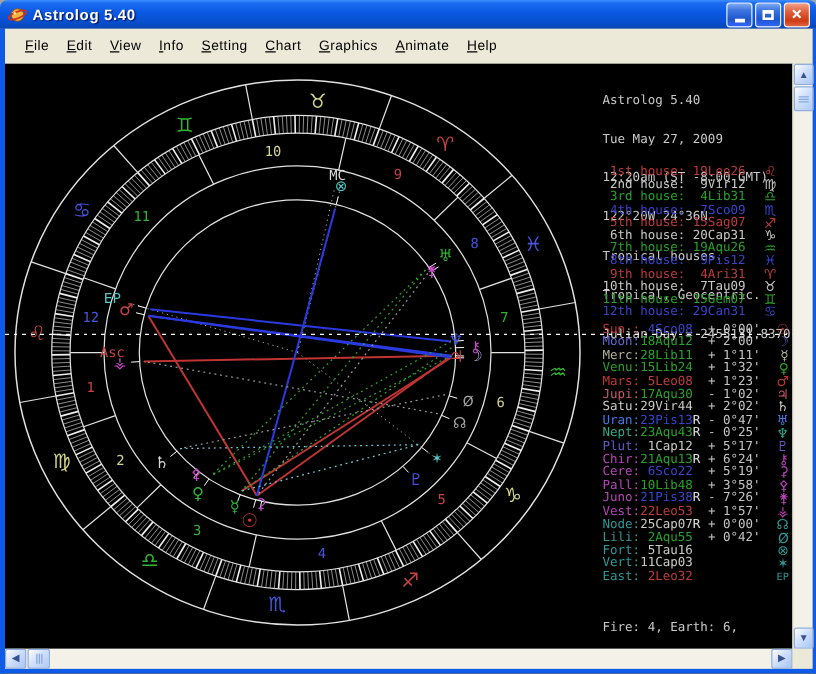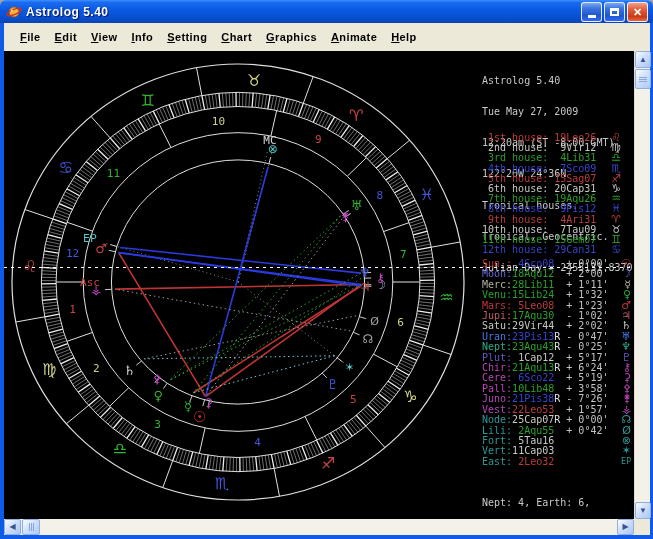--- a/index.html
+++ b/index.html
@@ -19,21 +19,21 @@
   .tb-btn.close{background:linear-gradient(to bottom,#f0a088 0%,#e0603c 35%,#cc3a14 75%,#e06644 100%);}
   .glyph-min{width:8px;height:3px;background:#fff;margin-top:9px;}
   .glyph-max{width:9px;height:8px;border:2px solid #fff;border-top-width:3px;box-sizing:border-box;}
   .glyph-close{color:#fff;font-size:11px;font-weight:bold;line-height:1;}
   .frame-l{position:absolute;left:0;top:23px;width:4px;bottom:0;background:#0d5be8;}
   .frame-r{position:absolute;right:0;top:23px;width:3px;bottom:0;background:#0d5be8;}
   .frame-b{position:absolute;left:0;bottom:0;width:653px;height:4px;background:#0d5be8;}
   
   .menubar{position:absolute;left:4px;top:23px;width:646px;height:28px;background:#ece9d8;
     display:flex;align-items:center;padding-left:9px;box-sizing:border-box;}
-  .menu-item{font-size:11px;font-weight:bold;color:#000;padding:2px 7px;letter-spacing:.4px;}
+  .menu-item{font-size:11px;font-weight:normal;color:#000;padding:2px 7px;letter-spacing:.4px;}
   .menu-item .uline{text-decoration:underline;}
   
   .client{position:absolute;left:4px;top:51px;width:630px;height:468px;background:#000;overflow:hidden;}
   .wheel-svg{position:absolute;left:0;top:0;}
   .horizon{position:absolute;left:0;top:216px;width:630px;height:1px;z-index:6;
     background:repeating-linear-gradient(90deg,#fff 0 3px,transparent 3px 7px);pointer-events:none;}
   .watermark{position:absolute;left:228px;top:178px;z-index:5;pointer-events:none;
     font-family:"DejaVu Serif",serif;font-weight:bold;font-size:52px;letter-spacing:13px;
     color:rgba(168,168,168,.55);white-space:nowrap;text-shadow:1px 1px 0 rgba(60,60,60,.6);}
   .watermark-url{position:absolute;left:228px;top:236px;z-index:5;pointer-events:none;
@@ -211,21 +211,21 @@
         <div>Tue May 27, 2009</div>
         <div>12:20am (ST -8:00 GMT)</div>
         <div>122°20W 24°36N</div>
         <div>Tropical houses.</div>
         <div>Tropical, Geocentric.</div>
         <div>Julian Day = 2455131.8370</div>
       </div>
       <div class="p-houses" id="houseList"><div class="prow"><span style="color: rgb(188, 60, 60);"> 1st house: 19Leo26</span><span class="g" style="color: rgb(188, 60, 60);">♌</span></div><div class="prow"><span style="color: rgb(200, 200, 196);"> 2nd house:  9Vir12</span><span class="g" style="color: rgb(200, 200, 196);">♍</span></div><div class="prow"><span style="color: rgb(42, 160, 42);"> 3rd house:  4Lib31</span><span class="g" style="color: rgb(42, 160, 42);">♎</span></div><div class="prow"><span style="color: rgb(56, 68, 204);"> 4th house:  7Sco09</span><span class="g" style="color: rgb(56, 68, 204);">♏</span></div><div class="prow"><span style="color: rgb(188, 60, 60);"> 5th house: 15Sag07</span><span class="g" style="color: rgb(188, 60, 60);">♐</span></div><div class="prow"><span style="color: rgb(200, 200, 196);"> 6th house: 20Cap31</span><span class="g" style="color: rgb(200, 200, 196);">♑</span></div><div class="prow"><span style="color: rgb(42, 160, 42);"> 7th house: 19Aqu26</span><span class="g" style="color: rgb(42, 160, 42);">♒</span></div><div class="prow"><span style="color: rgb(56, 68, 204);"> 8th house:  9Pis12</span><span class="g" style="color: rgb(56, 68, 204);">♓</span></div><div class="prow"><span style="color: rgb(188, 60, 60);"> 9th house:  4Ari31</span><span class="g" style="color: rgb(188, 60, 60);">♈</span></div><div class="prow"><span style="color: rgb(200, 200, 196);">10th house:  7Tau09</span><span class="g" style="color: rgb(200, 200, 196);">♉</span></div><div class="prow"><span style="color: rgb(42, 160, 42);">11th house: 15Gem07</span><span class="g" style="color: rgb(42, 160, 42);">♊</span></div><div class="prow"><span style="color: rgb(56, 68, 204);">12th house: 29Can31</span><span class="g" style="color: rgb(56, 68, 204);">♋</span></div></div>
       <div class="p-planets" id="planetList"><div class="prow"><span style="color: rgb(194, 54, 54);">Sun :</span><span style="color: rgb(56, 68, 204);"> 4Sco08</span><span style="color: rgb(224, 224, 224);"> </span><span style="color: rgb(196, 196, 196);"> + 0°00'</span><span class="g" style="color: rgb(194, 54, 54);">☉</span></div><div class="prow"><span style="color: rgb(102, 102, 214);">Moon:</span><span style="color: rgb(42, 160, 42);">18Aqu12</span><span style="color: rgb(224, 224, 224);"> </span><span style="color: rgb(196, 196, 196);"> + 2°00'</span><span class="g" style="color: rgb(102, 102, 214);">☽</span></div><div class="prow"><span style="color: rgb(180, 176, 154);">Merc:</span><span style="color: rgb(42, 160, 42);">28Lib11</span><span style="color: rgb(224, 224, 224);"> </span><span style="color: rgb(196, 196, 196);"> + 1°11'</span><span class="g" style="color: rgb(180, 176, 154);">☿</span></div><div class="prow"><span style="color: rgb(42, 160, 42);">Venu:</span><span style="color: rgb(42, 160, 42);">15Lib24</span><span style="color: rgb(224, 224, 224);"> </span><span style="color: rgb(196, 196, 196);"> + 1°32'</span><span class="g" style="color: rgb(42, 160, 42);">♀</span></div><div class="prow"><span style="color: rgb(194, 54, 54);">Mars:</span><span style="color: rgb(188, 60, 60);"> 5Leo08</span><span style="color: rgb(224, 224, 224);"> </span><span style="color: rgb(196, 196, 196);"> + 1°23'</span><span class="g" style="color: rgb(194, 54, 54);">♂</span></div><div class="prow"><span style="color: rgb(194, 88, 104);">Jupi:</span><span style="color: rgb(42, 160, 42);">17Aqu30</span><span style="color: rgb(224, 224, 224);"> </span><span style="color: rgb(196, 196, 196);"> - 1°02'</span><span class="g" style="color: rgb(194, 88, 104);">♃</span></div><div class="prow"><span style="color: rgb(200, 200, 196);">Satu:</span><span style="color: rgb(200, 200, 196);">29Vir44</span><span style="color: rgb(224, 224, 224);"> </span><span style="color: rgb(196, 196, 196);"> + 2°02'</span><span class="g" style="color: rgb(200, 200, 196);">♄</span></div><div class="prow"><span style="color: rgb(72, 120, 232);">Uran:</span><span style="color: rgb(56, 68, 204);">23Pis13</span><span style="color: rgb(224, 224, 224);">R</span><span style="color: rgb(196, 196, 196);"> - 0°47'</span><span class="g" style="color: rgb(72, 120, 232);">♅</span></div><div class="prow"><span style="color: rgb(46, 168, 136);">Nept:</span><span style="color: rgb(42, 160, 42);">23Aqu43</span><span style="color: rgb(224, 224, 224);">R</span><span style="color: rgb(196, 196, 196);"> - 0°25'</span><span class="g" style="color: rgb(46, 168, 136);">♆</span></div><div class="prow"><span style="color: rgb(100, 86, 198);">Plut:</span><span style="color: rgb(200, 200, 196);"> 1Cap12</span><span style="color: rgb(224, 224, 224);"> </span><span style="color: rgb(196, 196, 196);"> + 5°17'</span><span class="g" style="color: rgb(100, 86, 198);">♇</span></div><div class="prow"><span style="color: rgb(184, 68, 184);">Chir:</span><span style="color: rgb(42, 160, 42);">21Aqu13</span><span style="color: rgb(224, 224, 224);">R</span><span style="color: rgb(196, 196, 196);"> + 6°24'</span><span class="g" style="color: rgb(184, 68, 184);">⚷</span></div><div class="prow"><span style="color: rgb(184, 68, 184);">Cere:</span><span style="color: rgb(56, 68, 204);"> 6Sco22</span><span style="color: rgb(224, 224, 224);"> </span><span style="color: rgb(196, 196, 196);"> + 5°19'</span><span class="g" style="color: rgb(184, 68, 184);">⚳</span></div><div class="prow"><span style="color: rgb(184, 68, 184);">Pall:</span><span style="color: rgb(42, 160, 42);">10Lib48</span><span style="color: rgb(224, 224, 224);"> </span><span style="color: rgb(196, 196, 196);"> + 3°58'</span><span class="g" style="color: rgb(184, 68, 184);">⚴</span></div><div class="prow"><span style="color: rgb(184, 68, 184);">Juno:</span><span style="color: rgb(56, 68, 204);">21Pis38</span><span style="color: rgb(224, 224, 224);">R</span><span style="color: rgb(196, 196, 196);"> - 7°26'</span><span class="g" style="color: rgb(184, 68, 184);">⚵</span></div><div class="prow"><span style="color: rgb(184, 68, 184);">Vest:</span><span style="color: rgb(188, 60, 60);">22Leo53</span><span style="color: rgb(224, 224, 224);"> </span><span style="color: rgb(196, 196, 196);"> + 1°57'</span><span class="g" style="color: rgb(184, 68, 184);">⚶</span></div><div class="prow"><span style="color: rgb(46, 152, 152);">Node:</span><span style="color: rgb(200, 200, 196);">25Cap07</span><span style="color: rgb(224, 224, 224);">R</span><span style="color: rgb(196, 196, 196);"> + 0°00'</span><span class="g" style="color: rgb(46, 152, 152);">☊</span></div><div class="prow"><span style="color: rgb(46, 152, 152);">Lili:</span><span style="color: rgb(42, 160, 42);"> 2Aqu55</span><span style="color: rgb(224, 224, 224);"> </span><span style="color: rgb(196, 196, 196);"> + 0°42'</span><span class="g" style="color: rgb(46, 152, 152);">Ø</span></div><div class="prow"><span style="color: rgb(46, 152, 152);">Fort:</span><span style="color: rgb(200, 200, 196);"> 5Tau16</span><span style="color: rgb(224, 224, 224);"> </span><span style="color: rgb(196, 196, 196);"></span><span class="g" style="color: rgb(46, 152, 152);">⊗</span></div><div class="prow"><span style="color: rgb(46, 152, 152);">Vert:</span><span style="color: rgb(200, 200, 196);">11Cap03</span><span style="color: rgb(224, 224, 224);"> </span><span style="color: rgb(196, 196, 196);"></span><span class="g" style="color: rgb(46, 152, 152);">✶</span></div><div class="prow"><span style="color: rgb(46, 152, 152);">East:</span><span style="color: rgb(188, 60, 60);"> 2Leo32</span><span style="color: rgb(224, 224, 224);"> </span><span style="color: rgb(196, 196, 196);"></span><span class="g ep" style="color: rgb(46, 152, 152);">EP</span></div></div>
       <div class="p-totals">
-        <div>Nept: 4, Earth: 6,</div>
+        <div>Fire: 4, Earth: 6,</div>
         
         
         
       </div>
     </div>
   </div>
 
   <div class="vscroll">
     <div class="sbtn" style="left:0;top:0;width:16px;height:17px;">▲</div>
     <div class="sthumb" style="left:0;top:18px;width:16px;height:20px;">

